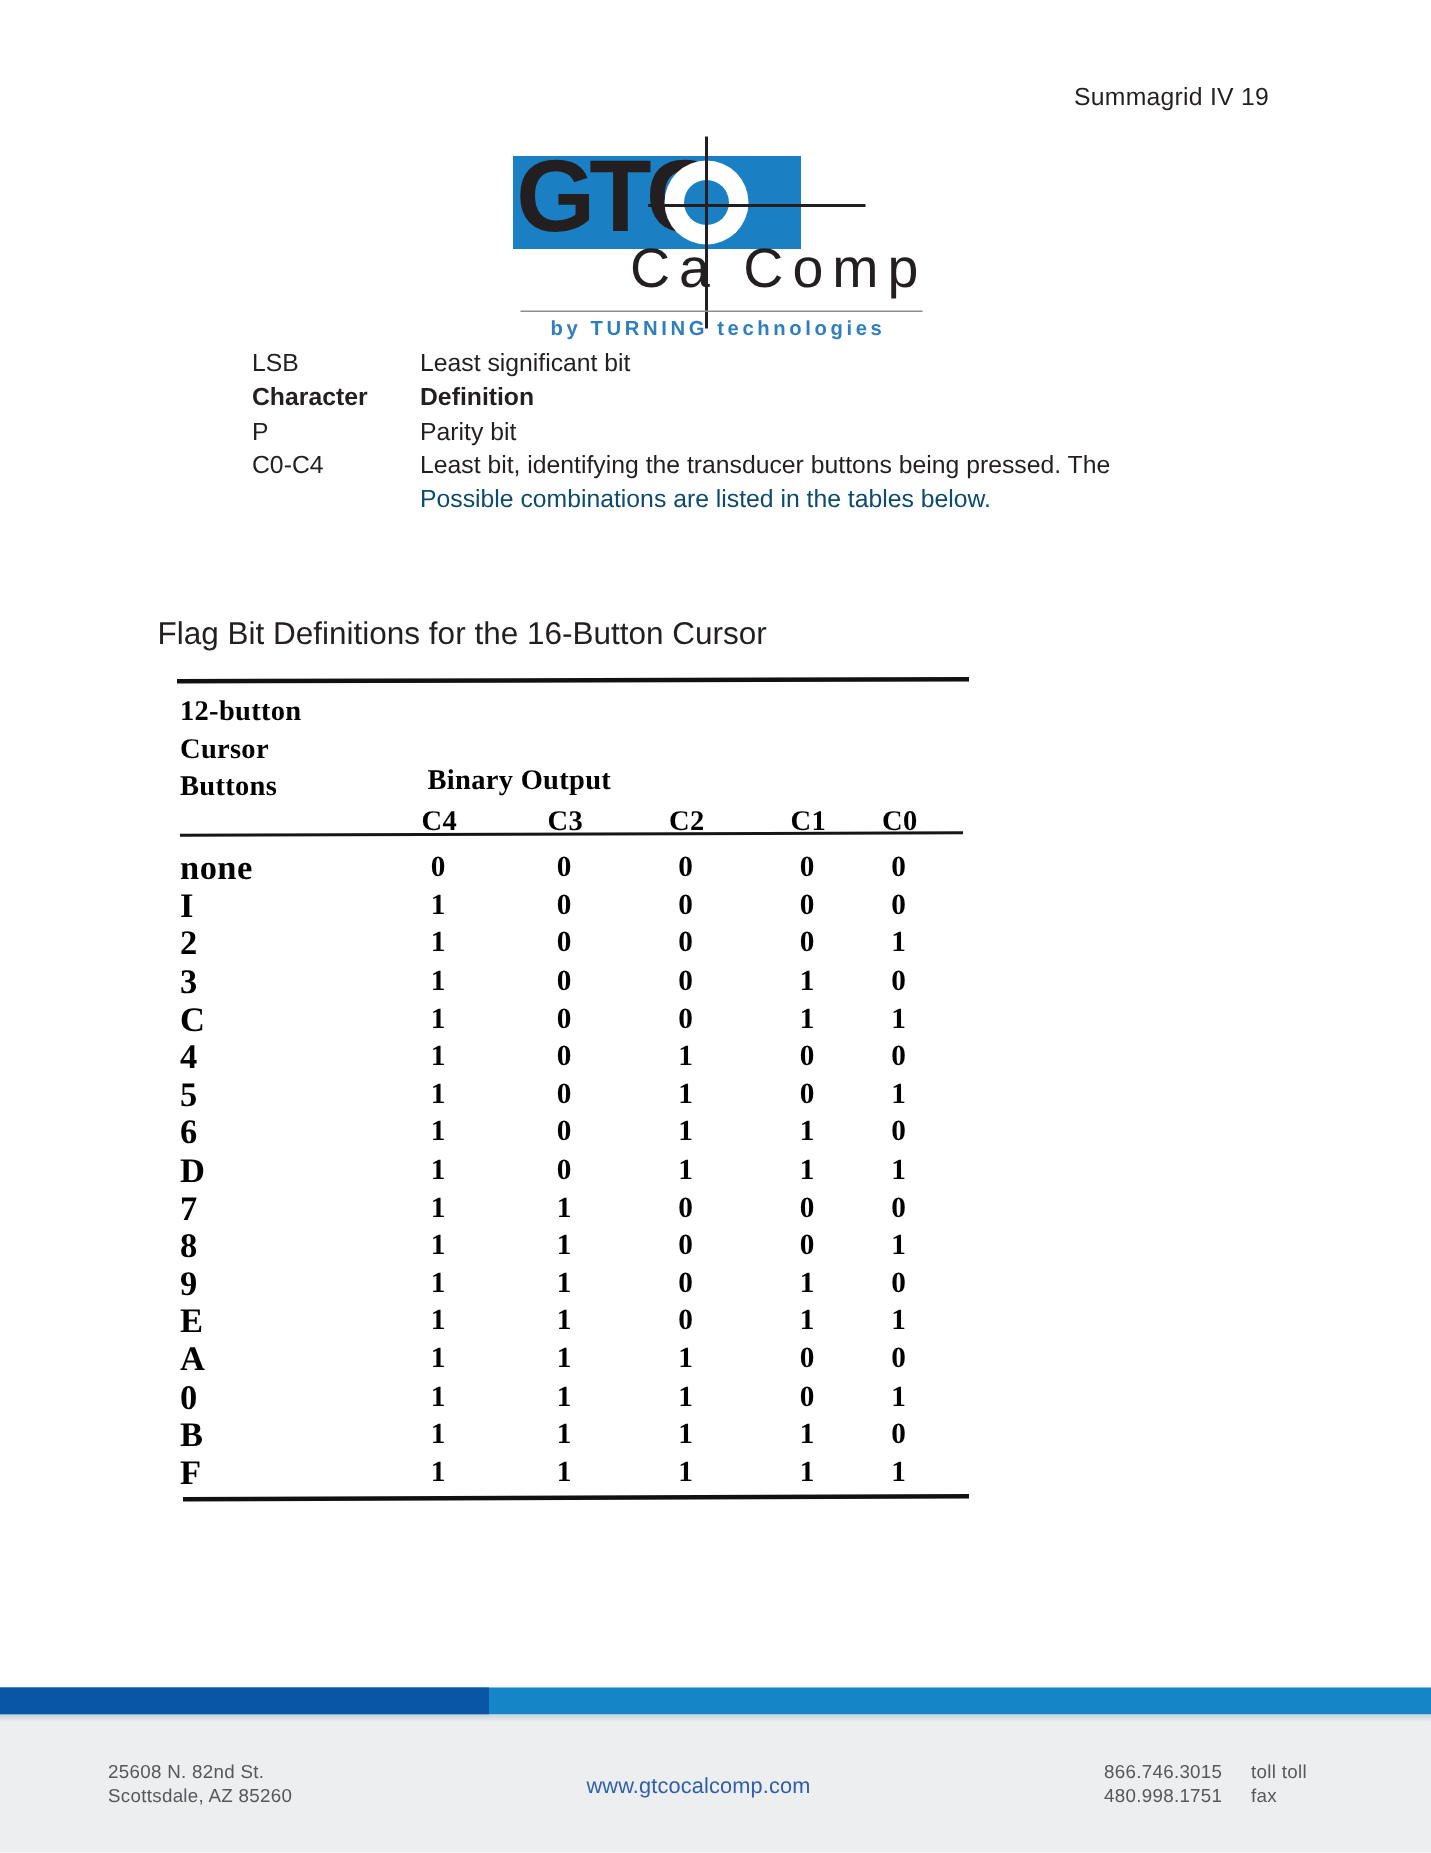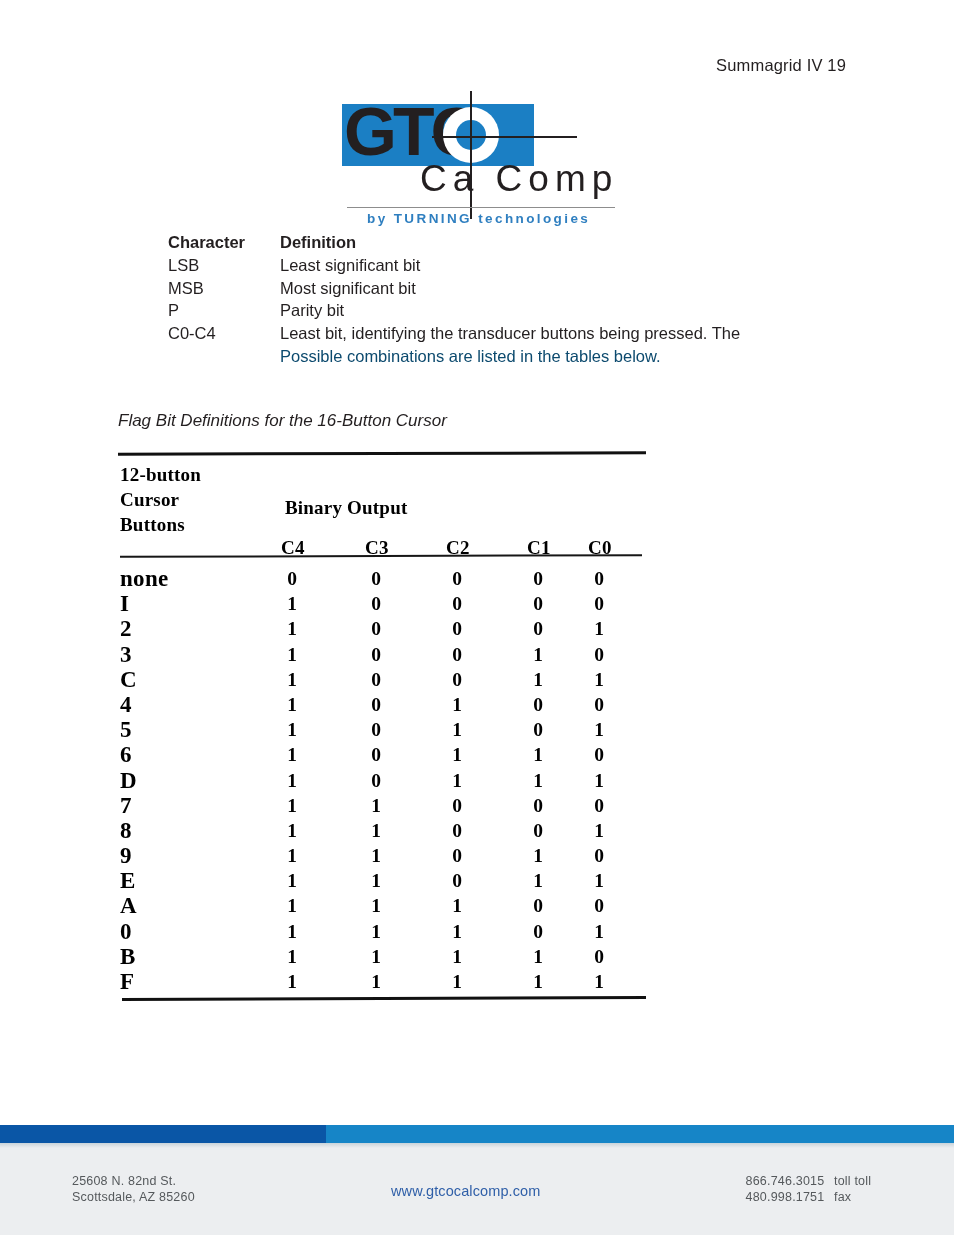--- a/index.html
+++ b/index.html
@@ -161,24 +161,23 @@
   .def-cont {
     margin-left: 112px;
     font-size: 16.5px;
     line-height: 22.8px;
     color: #0c4a6e;
   }
 
   
   .figure-caption {
     position: absolute;
-    left: 118px;
+    left: 105px;
     top: 411px;
-    font-size: 17px;
-    font-style: italic;
+    font-size: 21px;
     color: #231f20;
     white-space: nowrap;
   }
 
   
   .scan-table {
     position: absolute;
     left: 118px;
     top: 452px;
     width: 530px;
@@ -225,21 +224,21 @@
     left: 0;
     top: 0;
     font-weight: bold;
     font-size: 19px;
     line-height: 25px;
     letter-spacing: 0.2px;
   }
   .scan-head-binary {
     position: absolute;
     left: 165px;
-    top: 35px;
+    top: 48px;
     font-weight: bold;
     font-size: 19px;
     letter-spacing: 0.2px;
     white-space: nowrap;
   }
   .scan-col-head {
     position: absolute;
     top: 75px;
     font-weight: bold;
     font-size: 19px;
@@ -332,21 +331,21 @@
     font-size: 12.5px;
     line-height: 16px;
     color: #55595c;
     letter-spacing: 0.2px;
   }
   .footer-contacts .fc-row {
     display: flex;
     justify-content: flex-start;
     white-space: nowrap;
   }
-  .footer-contacts .fc-num { width: 98px; text-align: center; }
+  .footer-contacts .fc-num { width: 98px; }
   .footer-contacts .fc-lbl { width: 62px; }
 </style>
 </head>
 <body>
 
 <div class="page">
 
   <div class="running-header">Summagrid IV 19</div>
 
   <div class="logo-block">
@@ -362,31 +361,27 @@
     <div class="logo-calcomp">Ca Comp</div>
     <div class="logo-rule"></div>
     <div class="logo-tagline">
       <span class="tag-by">by</span>
       <span>TURNING</span>
       <span>technologies</span>
     </div>
   </div>
 
   <div class="deflist">
+    <div class="def-row">
+      <div class="def-term">LSB</div>
+      <div class="def-desc">Least significant bit</div>
+    </div>
     <div class="def-row is-head">
       <div class="def-term">Character</div>
       <div class="def-desc">Definition</div>
-    </div>
-    <div class="def-row">
-      <div class="def-term">LSB</div>
-      <div class="def-desc">Least significant bit</div>
-    </div>
-    <div class="def-row">
-      <div class="def-term">MSB</div>
-      <div class="def-desc">Most significant bit</div>
     </div>
     <div class="def-row">
       <div class="def-term">P</div>
       <div class="def-desc">Parity bit</div>
     </div>
     <div class="def-row">
       <div class="def-term">C0-C4</div>
       <div class="def-desc">Least bit, identifying the transducer buttons being pressed.  The</div>
     </div>
     <div class="def-cont">Possible combinations are listed in the tables below.</div>

